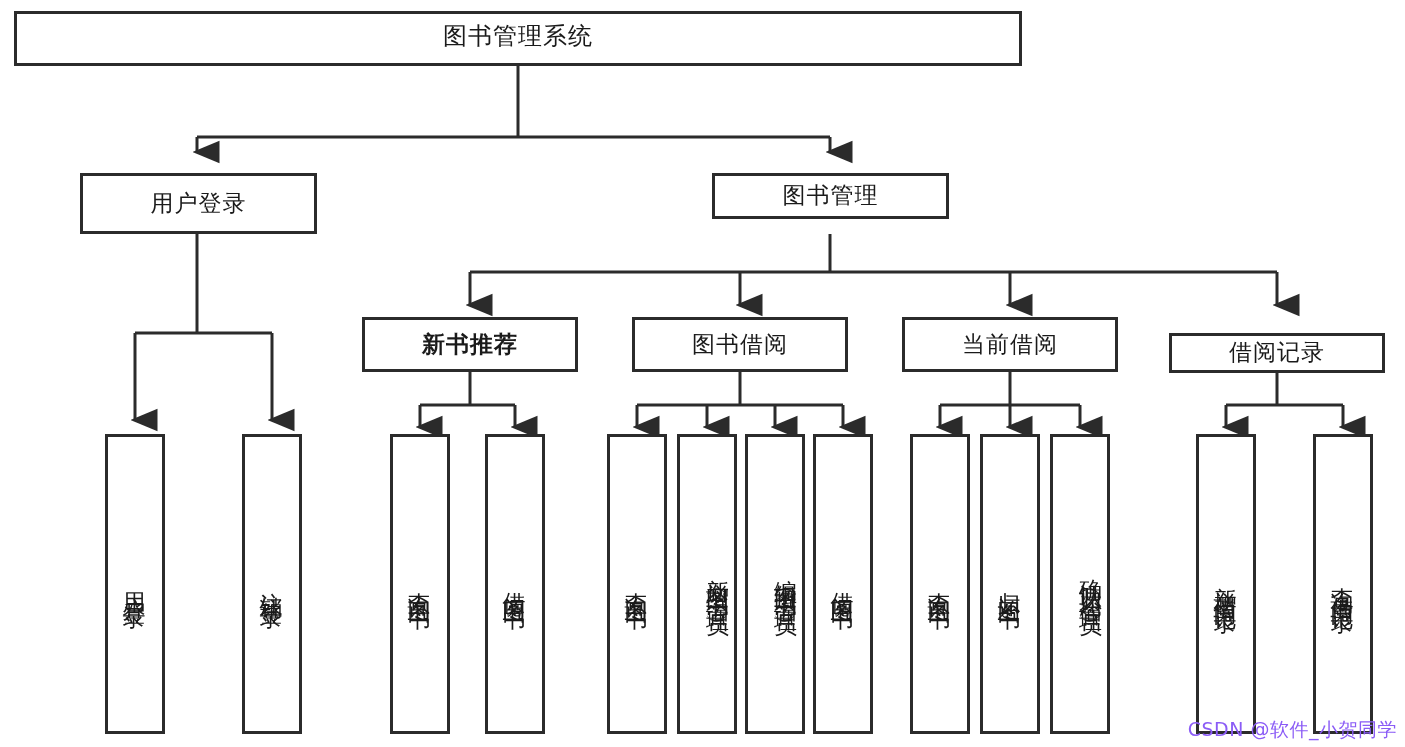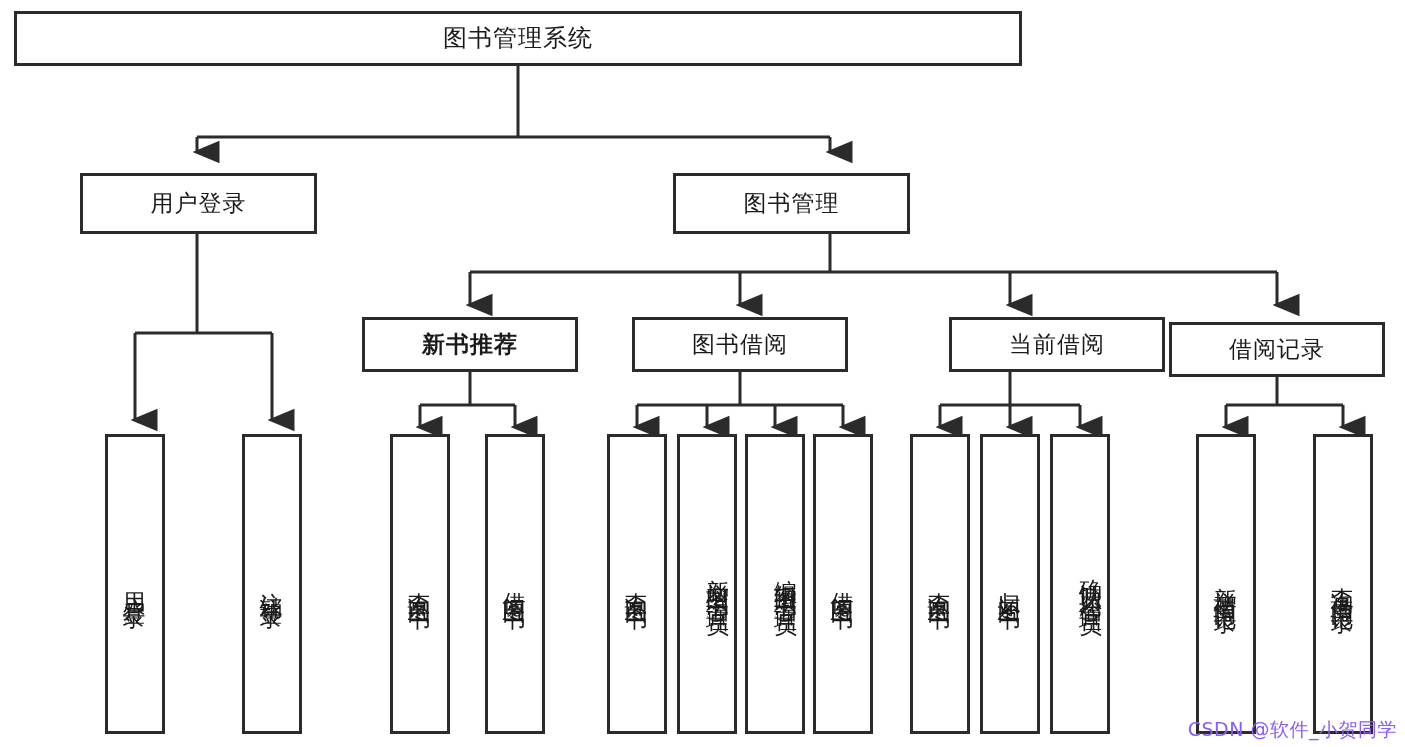--- a/index.html
+++ b/index.html
@@ -120,45 +120,45 @@
       <path d="M 1010 405 L 1010 427" marker-end="url(#arrow)"></path>
       <path d="M 1080 405 L 1080 427" marker-end="url(#arrow)"></path>
 
       <path d="M 1277 372 L 1277 405"></path>
       <path d="M 1226 405 L 1343 405"></path>
       <path d="M 1226 405 L 1226 427" marker-end="url(#arrow)"></path>
       <path d="M 1343 405 L 1343 427" marker-end="url(#arrow)"></path>
     </g>
   </svg>
 
-  <div class="node horiz root" style="left:14px; top:11px; width:1008px; height:55px;">
+  <div class="node horiz root" style="left:14px; top:11px; width:1008px; height:55px;font-family:Liberation Mono, monospace;">
     <span>图书管理系统</span>
   </div>
 
   <div class="node horiz" style="left:80px; top:173px; width:237px; height:61px;">
     <span>用户登录</span>
   </div>
 
-  <div class="node horiz" style="left:673px; top:173px; width:237px; height:61px;">
+  <div class="node horiz" style="left:712px; top:173px; width:237px; height:46px;">
     <span>图书管理</span>
   </div>
 
   <div class="node horiz" style="left:362px; top:317px; width:216px; height:55px;font-weight:bold;">
     <span>新书推荐</span>
   </div>
 
   <div class="node horiz" style="left:632px; top:317px; width:216px; height:55px;">
     <span>图书借阅</span>
   </div>
 
-  <div class="node horiz" style="left:902px; top:317px; width:216px; height:55px;margin-left:47px;">
+  <div class="node horiz" style="left:902px; top:317px; width:216px; height:55px;">
     <span>当前借阅</span>
   </div>
 
-  <div class="node horiz" style="left:1169px; top:322px; width:216px; height:55px;">
+  <div class="node horiz" style="left:1169px; top:333px; width:216px; height:40px;">
     <span>借阅记录</span>
   </div>
 
   <div class="node leaf" style="left:105px; top:434px; width:60px; height:300px;">
     <span class="leaf-text">用户登录</span>
   </div>
   <div class="node leaf" style="left:242px; top:434px; width:60px; height:300px;">
     <span class="leaf-text">注销登录</span>
   </div>
 

